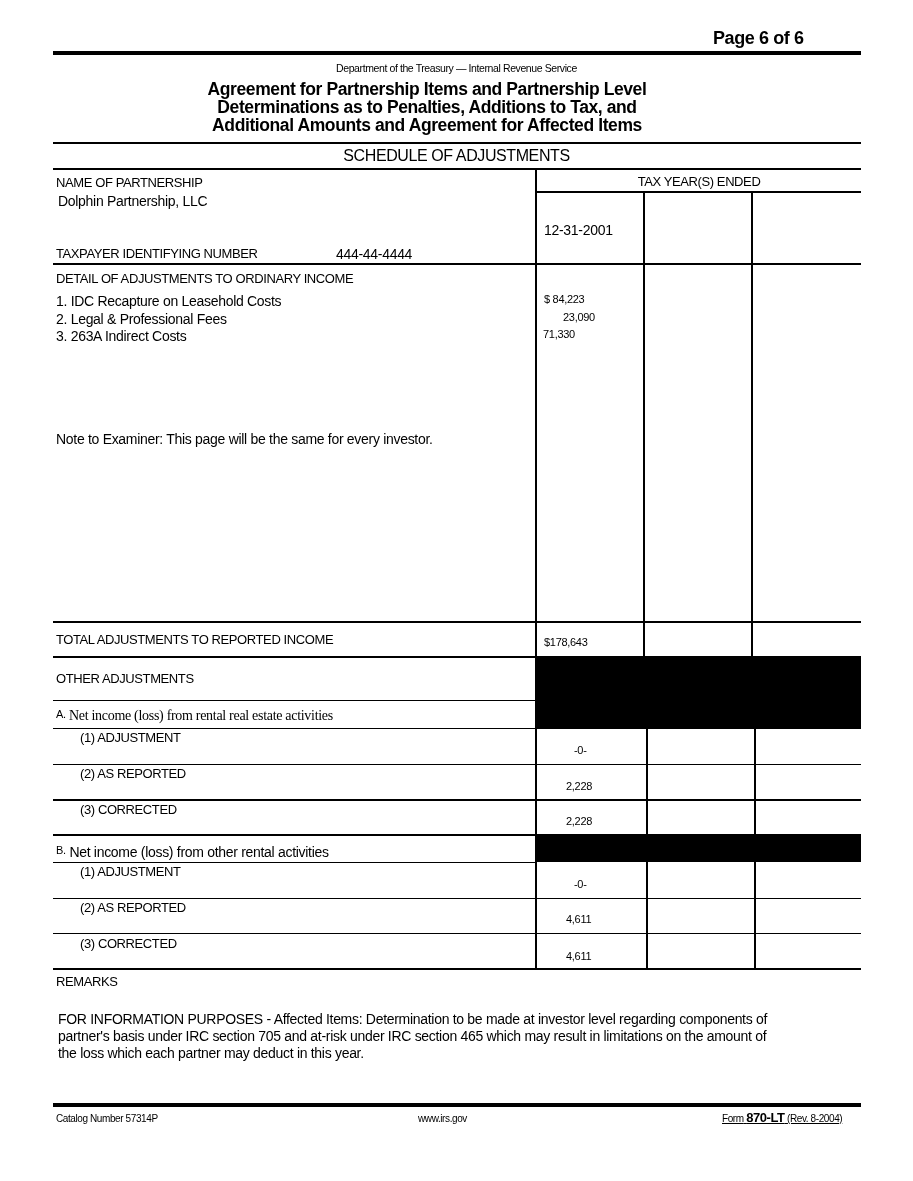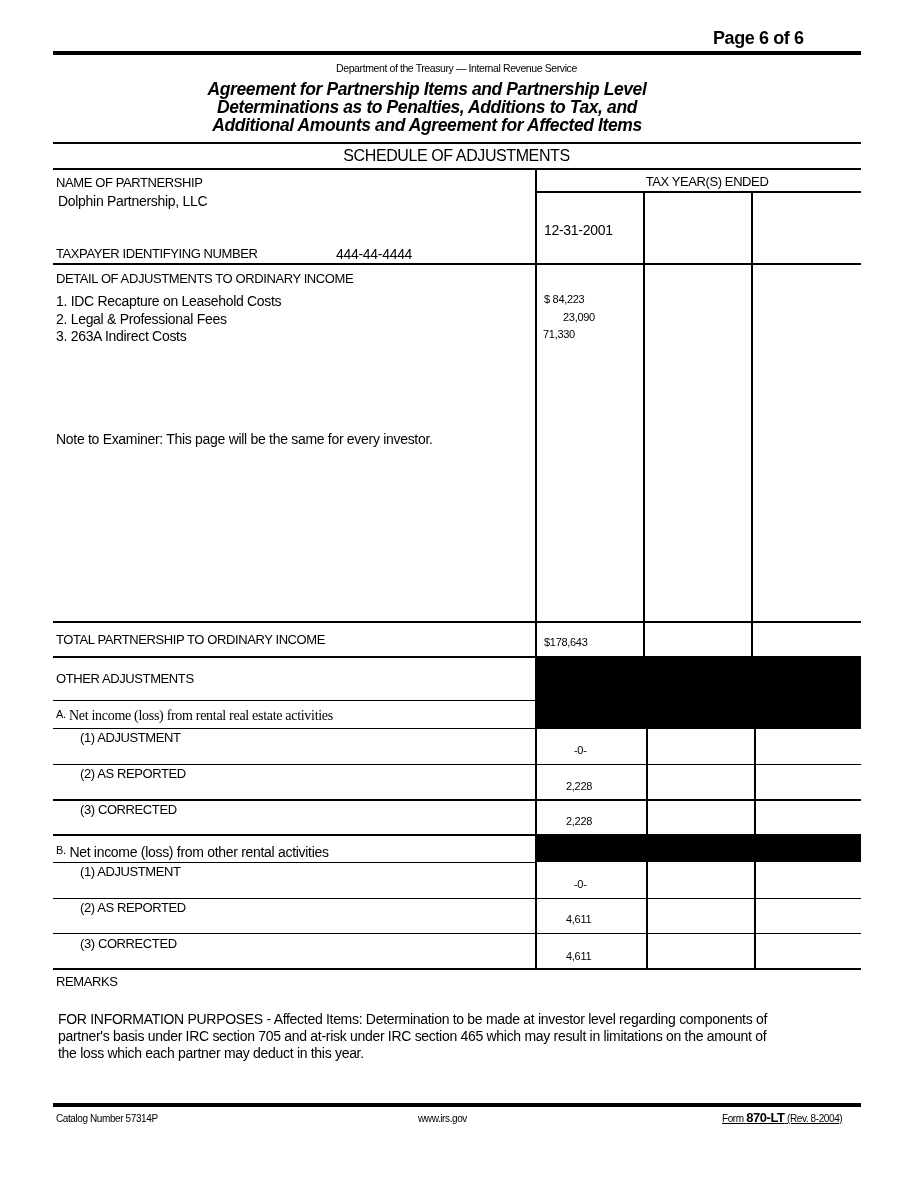--- a/index.html
+++ b/index.html
@@ -4,63 +4,63 @@
 <style>
   html, body { margin:0; padding:0; background:#ffffff; }
   body { width:913px; height:1181px; position:relative; font-family:"Liberation Sans", sans-serif; color:#000; overflow:hidden; }
   .abs { position:absolute; }
   .hline { position:absolute; background:#000; height:2px; }
   .vline { position:absolute; background:#000; width:2px; }
   .txt { position:absolute; white-space:nowrap; font-size:14px; letter-spacing:-0.3px; }
   .small { font-size:13px; letter-spacing:-0.4px; }
   .serif { font-family:"Liberation Serif", serif; }
   .blk { position:absolute; background:#000; }
-  .title { position:absolute; left:0; width:854px; text-align:center; font-weight:bold; font-size:17.5px; line-height:18px; letter-spacing:-0.4px;font-style:italic; }
+  .title { position:absolute; left:0; width:854px; text-align:center; font-weight:bold; font-size:17.5px; line-height:18px; letter-spacing:-0.4px; }
   .num { position:absolute; font-size:11px; letter-spacing:-0.3px; white-space:nowrap; }
 </style>
 </head>
 <body>
 
 <div class="txt" style="left:713px; top:28px; font-size:18px; font-weight:bold; letter-spacing:-0.4px;">Page 6 of 6</div>
 <div class="hline" style="left:53px; top:51px; width:808px; height:4px;"></div>
 <div class="abs" style="left:0; width:913px; text-align:center; top:62px; font-size:10.5px; letter-spacing:-0.4px;">Department of the Treasury — Internal Revenue Service</div>
 <div class="title" style="top:80px;">Agreement for Partnership Items and Partnership Level</div>
 <div class="title" style="top:98px;">Determinations as to Penalties, Additions to Tax, and</div>
 <div class="title" style="top:116px;">Additional Amounts and Agreement for Affected Items</div>
 <div class="hline" style="left:53px; top:142px; width:808px;"></div>
 <div class="abs" style="left:0; width:913px; text-align:center; top:147px; font-size:16px; letter-spacing:-0.4px;">SCHEDULE OF ADJUSTMENTS</div>
 <div class="hline" style="left:53px; top:168px; width:808px;"></div>
 
 <div class="txt small" style="left:56px; top:175px;">NAME OF PARTNERSHIP</div>
 <div class="txt" style="left:58px; top:193px;">Dolphin Partnership, LLC</div>
 <div class="txt small" style="left:56px; top:246px;">TAXPAYER IDENTIFYING NUMBER</div>
 <div class="txt" style="left:336px; top:246px;">444-44-4444</div>
 
-<div class="abs" style="left:537px; width:324px; text-align:center; top:174px; font-size:13px; letter-spacing:-0.4px;padding-left:8px;">TAX YEAR(S) ENDED</div>
+<div class="abs" style="left:537px; width:324px; text-align:center; top:174px; font-size:13px; letter-spacing:-0.4px;">TAX YEAR(S) ENDED</div>
 <div class="hline" style="left:536px; top:191px; width:325px;"></div>
 <div class="txt" style="left:544px; top:222px;">12-31-2001</div>
 <div class="txt" style="left:652px; top:222px;"></div>
 <div class="txt" style="left:760px; top:222px;"></div>
 <div class="hline" style="left:53px; top:263px; width:808px;"></div>
 
 <div class="vline" style="left:535px; top:168px; height:801px;"></div>
 <div class="vline" style="left:643px; top:191px; height:466px;"></div>
 <div class="vline" style="left:751px; top:191px; height:466px;"></div>
 
 <div class="txt small" style="left:56px; top:271px;">DETAIL OF ADJUSTMENTS TO ORDINARY INCOME</div>
 <div class="txt" style="left:56px; top:293px;">1. IDC Recapture on Leasehold Costs</div>
 <div class="txt" style="left:56px; top:311px;">2. Legal &amp; Professional Fees</div>
 <div class="txt" style="left:56px; top:328px;">3. 263A Indirect Costs</div>
 <div class="num" style="left:544px; top:293px;">$ 84,223</div>
 <div class="num" style="left:563px; top:311px;">23,090</div>
 <div class="num" style="left:543px; top:328px;">71,330</div>
 <div class="txt" style="left:56px; top:431px;">Note to Examiner: This page will be the same for every investor.</div>
 
 <div class="hline" style="left:53px; top:621px; width:808px;"></div>
-<div class="txt small" style="left:56px; top:632px;">TOTAL PARTNERSHIP TO ORDINARY INCOME</div>
+<div class="txt small" style="left:56px; top:632px;">TOTAL ADJUSTMENTS TO REPORTED INCOME</div>
 <div class="num" style="left:544px; top:636px;">$178,643</div>
 <div class="hline" style="left:53px; top:656px; width:808px;"></div>
 
 <div class="txt small" style="left:56px; top:671px;">OTHER ADJUSTMENTS</div>
 <div class="blk" style="left:537px; top:657px; width:324px; height:72px;"></div>
 <div class="hline" style="left:53px; top:700px; width:483px; height:1px;"></div>
 <div class="txt serif" style="left:56px; top:708px; font-size:14px;">
   <span style="font-family:'Liberation Sans',sans-serif; font-size:11px; vertical-align:top;">A.</span>
   <span>Net income (loss) from rental real estate activities</span>
 </div>

